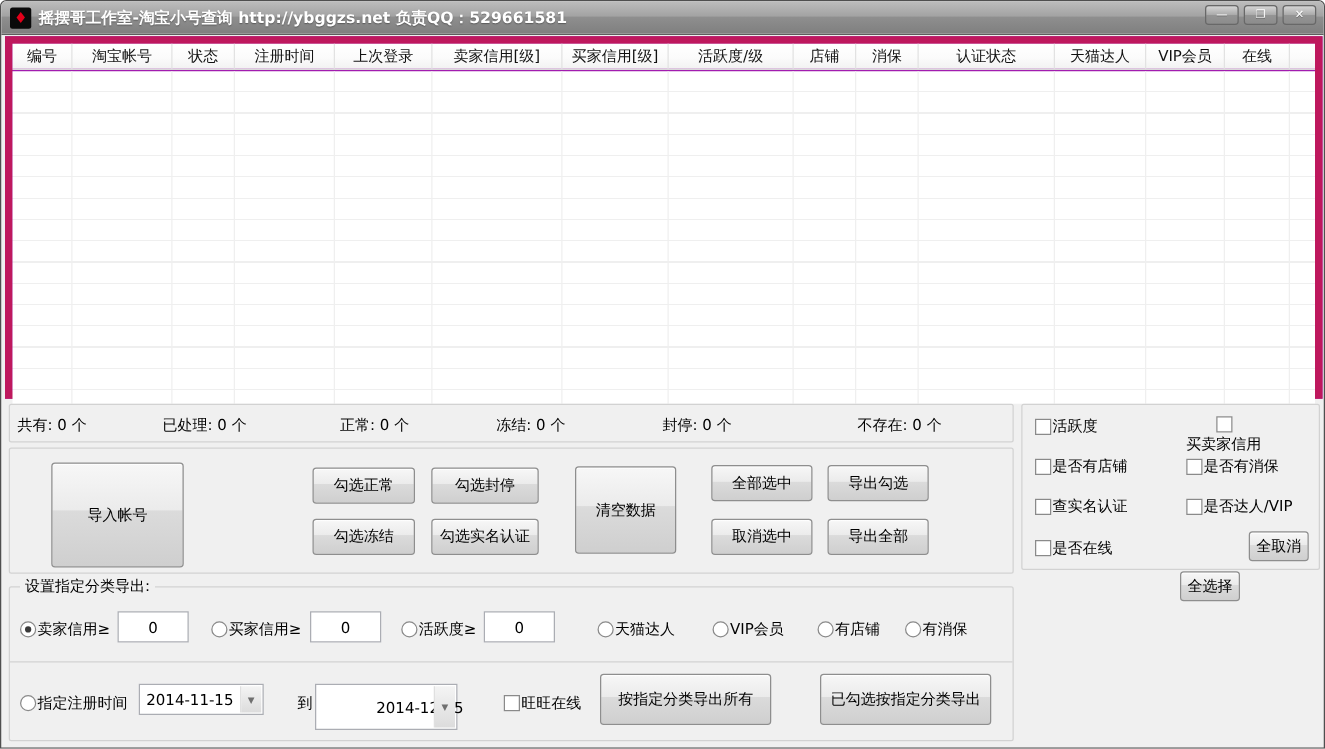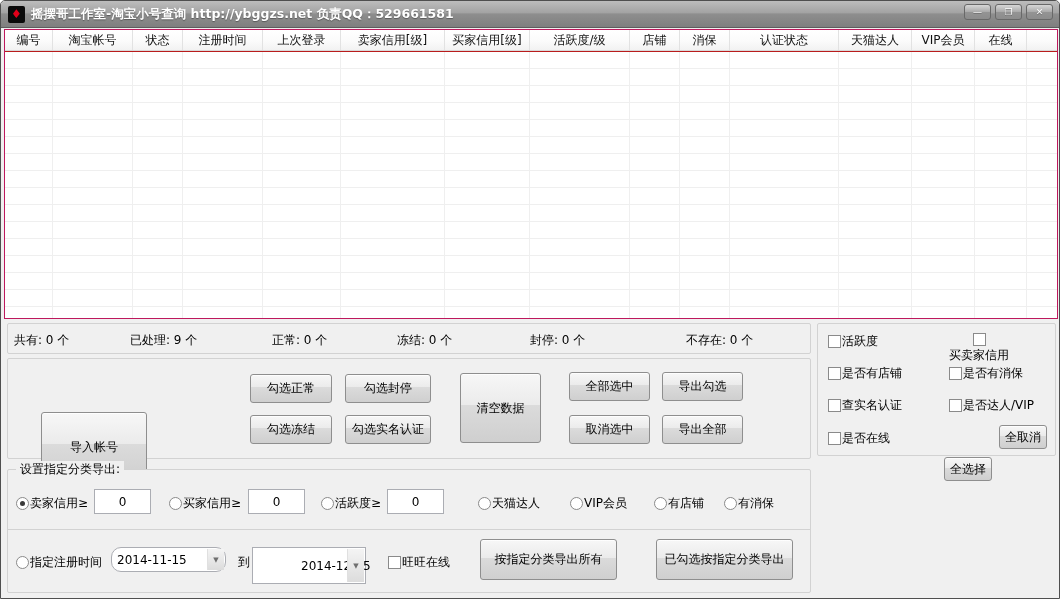--- a/index.html
+++ b/index.html
@@ -25,21 +25,21 @@
   .win-controls{position:absolute;right:6px;top:3px;display:flex;gap:4px;}
   .win-btn{
     width:27px;height:16px;border:1px solid #686868;border-radius:3px;
     background:linear-gradient(to bottom,#d6d6d6,#a9a9a9 50%,#949494 51%,#8c8c8c);
     color:#fdfdfd;font-size:9px;line-height:14px;text-align:center;
     text-shadow:0 1px 0 rgba(0,0,0,.3);
   }
   
   .listview{
     position:absolute;left:3px;top:28px;width:1054px;height:290px;
-    background:#b91c1c;border:1px solid #be185d;padding-left:36px;
+    background:#a21caf;border:6px solid #be185d;padding-left:36px;
   }
   .lv-header{
     position:absolute;left:0;top:0;width:100%;height:21px;display:flex;
     background:linear-gradient(to bottom,#ffffff,#fbfbfb 55%,#f2f2f2);
     border-bottom:1px solid #d9d9d9;
   }
   .lv-col{
     height:100%;display:flex;align-items:center;justify-content:center;
     border-right:1px solid #e2e2e2;color:#111;white-space:nowrap;overflow:hidden;
   }
@@ -130,29 +130,29 @@
         <div class="vline" style="left: 724px;"></div>
         <div class="vline" style="left: 833px;"></div>
         <div class="vline" style="left: 906px;"></div>
         <div class="vline" style="left: 969px;"></div>
         <div class="vline" style="left: 1021px;"></div>
       </div>
   </div>
 
   <div class="panel" style="left:6px;top:322px;width:804px;height:31px;">
     <span class="statusitem" style="left:6px">共有: 0 个</span>
-    <span class="statusitem" style="left:122px">已处理: 9 个</span>
+    <span class="statusitem" style="left:122px">已处理: 0 个</span>
     <span class="statusitem" style="left:264px">正常: 0 个</span>
     <span class="statusitem" style="left:389px">冻结: 0 个</span>
     <span class="statusitem" style="left:522px">封停: 0 个</span>
     <span class="statusitem" style="left:678px">不存在: 0 个</span>
   </div>
 
   <div class="panel" style="left:6px;top:357px;width:804px;height:101px;">
-    <div class="btn" style="left:33px;top:11px;width:106px;height:70px;margin-top:42px;">导入帐号</div>
+    <div class="btn" style="left:33px;top:11px;width:106px;height:84px;">导入帐号</div>
     <div class="btn" style="left:242px;top:15px;width:82px;height:29px;">勾选正常</div>
     <div class="btn" style="left:337px;top:15px;width:86px;height:29px;">勾选封停</div>
     <div class="btn" style="left:242px;top:56px;width:82px;height:29px;">勾选冻结</div>
     <div class="btn" style="left:337px;top:56px;width:86px;height:29px;">勾选实名认证</div>
     <div class="btn" style="left:452px;top:14px;width:81px;height:70px;">清空数据</div>
     <div class="btn" style="left:561px;top:13px;width:81px;height:29px;">全部选中</div>
     <div class="btn" style="left:561px;top:56px;width:81px;height:29px;">取消选中</div>
     <div class="btn" style="left:654px;top:13px;width:81px;height:29px;">导出勾选</div>
     <div class="btn" style="left:654px;top:56px;width:81px;height:29px;">导出全部</div>
   </div>
@@ -223,30 +223,30 @@
       </div>
     <div class="cbrow" style="left:716px;top:25px;">
         <span class="rb"></span>
         <span>有消保</span>
       </div>
 
     <div class="cbrow" style="left:8px;top:84px;">
         <span class="rb"></span>
         <span>指定注册时间</span>
       </div>
-    <div class="combo" style="left:103px;top:77px;width:115px;height:25px;border-radius:10px;">
+    <div class="combo" style="left:103px;top:77px;width:100px;height:25px;">
       <span class="val">2014-11-15</span>
       <span class="arrow">▼</span>
     </div>
     <span style="position:absolute;left:230px;top:84px;">到</span>
     <div class="combo" style="left:244px;top:77px;width:114px;height:37px;padding-left:43px;">
       <span class="val">2014-12-15</span>
       <span class="arrow">▼</span>
     </div>
-    <div class="cbrow" style="left:380px;top:84px;">
+    <div class="cbrow" style="left:395px;top:84px;">
         <span class="cb"></span>
         <span>旺旺在线</span>
       </div>
     <div class="btn" style="left:472px;top:69px;width:137px;height:41px;">按指定分类导出所有</div>
     <div class="btn" style="left:648px;top:69px;width:137px;height:41px;">已勾选按指定分类导出</div>
   </div>
 
 
 </div>
 

